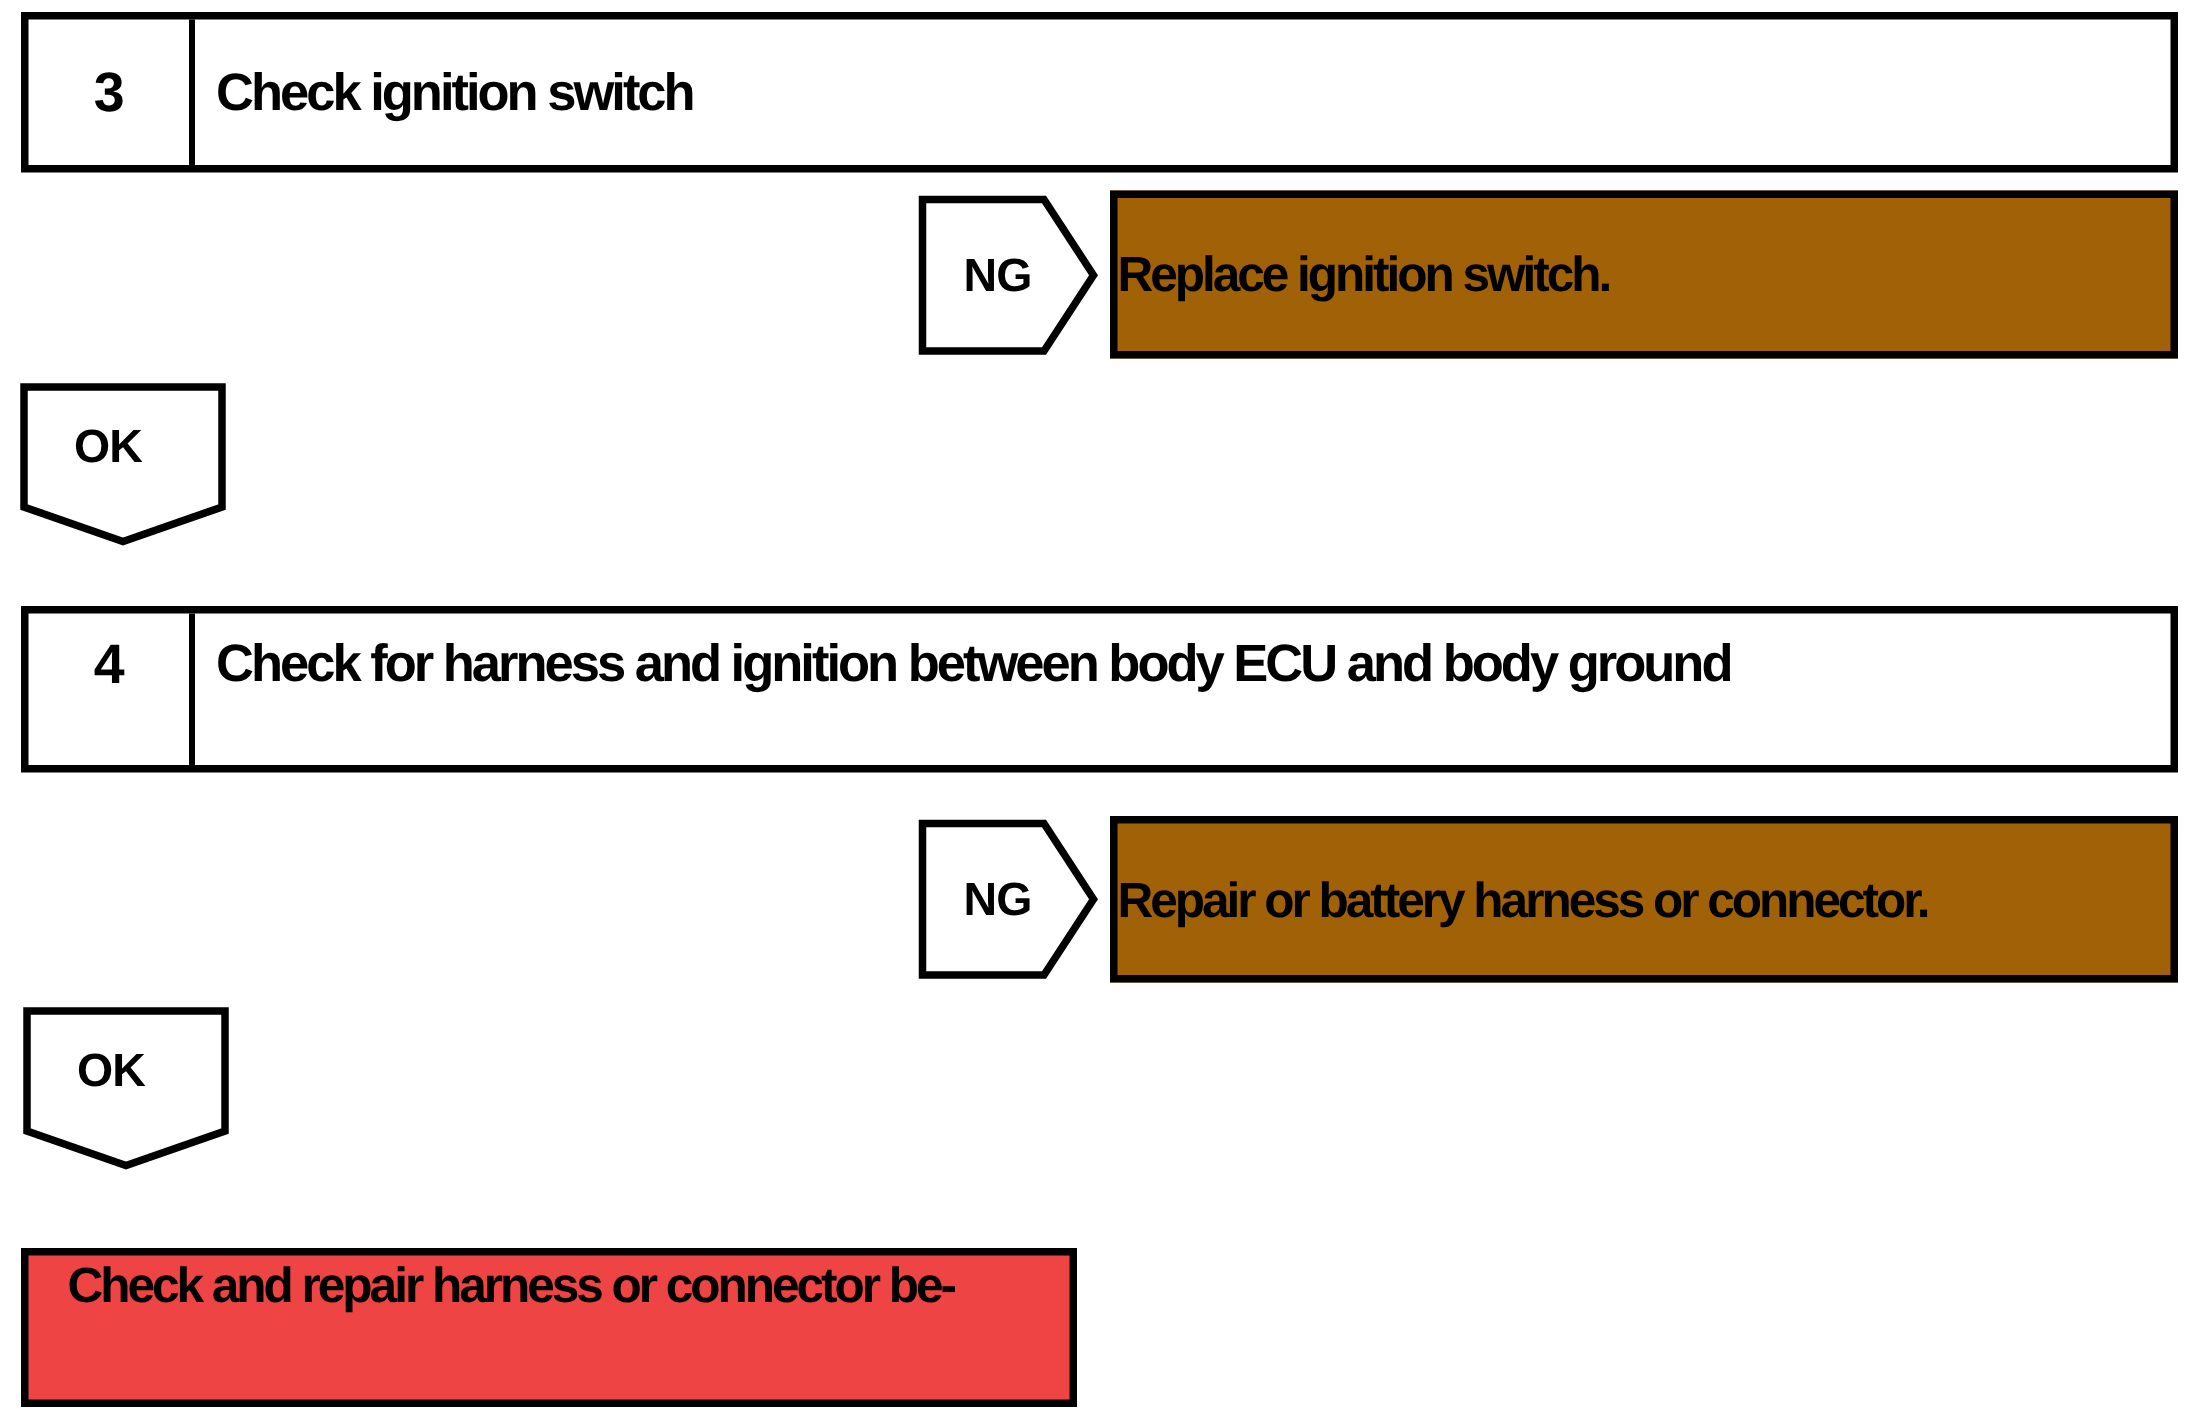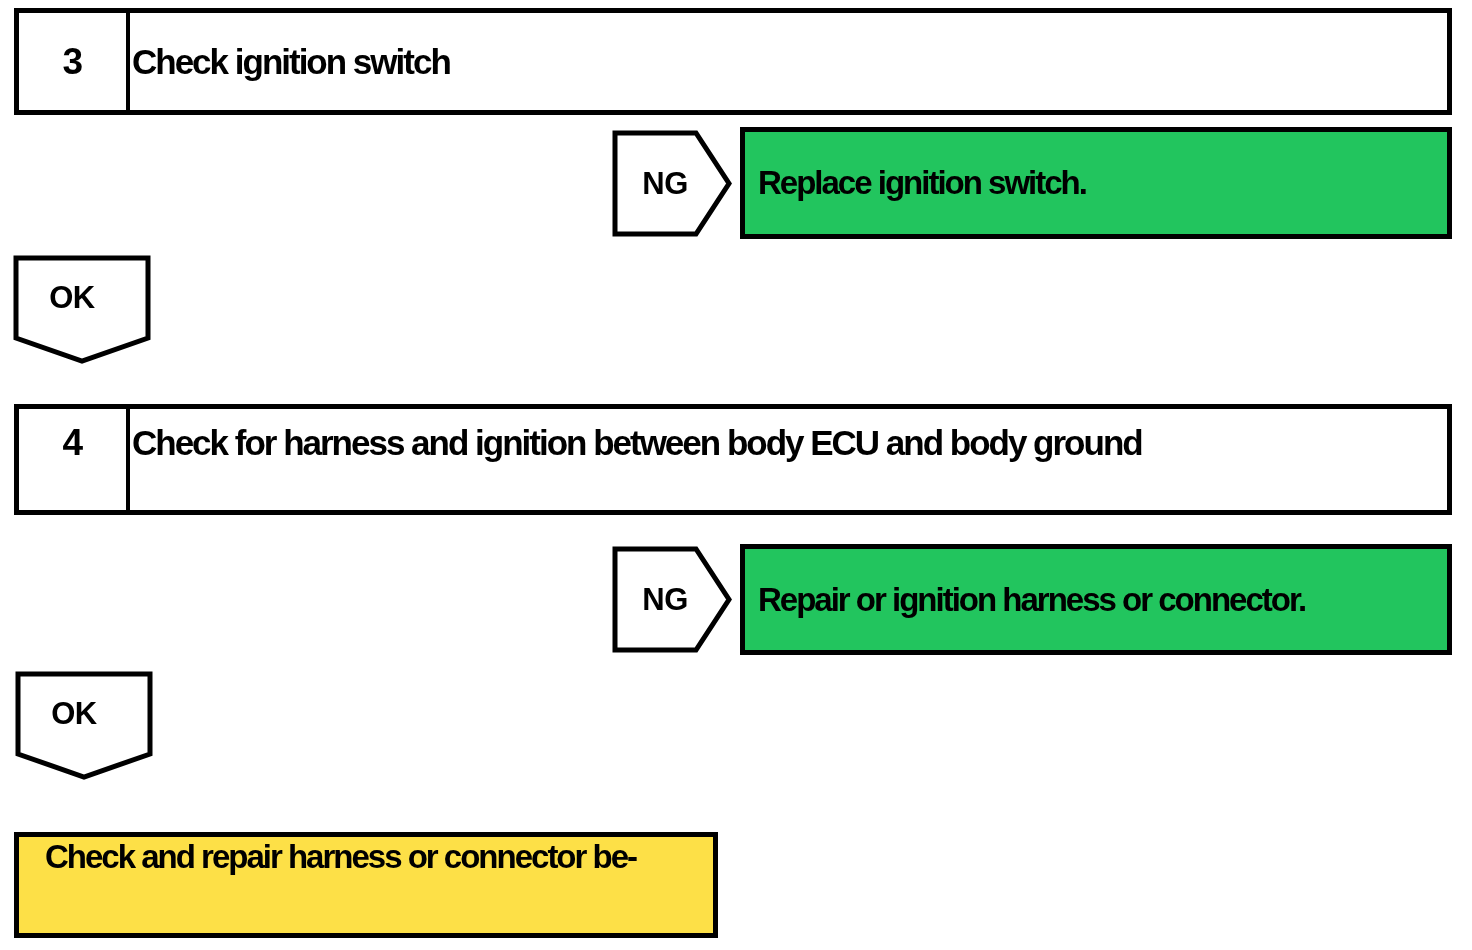--- a/index.html
+++ b/index.html
@@ -26,21 +26,21 @@
   .num-cell {
     width: 111px;
     border-right: 4px solid #000;
     display: flex;
     justify-content: center;
     flex: 0 0 auto;
   }
   .title-cell {
     flex: 1 1 auto;
     display: flex;
-    padding-left: 2px;
+    padding-left: 14px;
   }
   .step-box.centered .num-cell,
   .step-box.centered .title-cell { align-items: center; }
   .step-box.raised .num-cell,
   .step-box.raised .title-cell { align-items: flex-start; padding-top: 13px; }
   .num  { font-size: 37px; letter-spacing: -0.5px; }
   .txt  { font-size: 35px; letter-spacing: -2px; line-height: 42px; }
   .txt-sm { font-size: 33px; letter-spacing: -2px; }
   
   .arrow { position: absolute; }
@@ -59,30 +59,29 @@
     justify-content: center;
     font-size: 31px;
     letter-spacing: -0.5px;
   }
   .arrow.ng .label { width: 106px; height: 107px; }
   .arrow.ok .label { width: 118px; height: 86px; }
   
   .result-box {
     position: absolute;
     border: 5px solid #000;
-    background: #22c55e;
+    background: #a16207;
     display: flex;
     align-items: center;
-    padding-left: 13px;
   }
   
   .final-box {
     position: absolute;
     border: 5px solid #000;
-    background: #fde047;
+    background: #ef4444;
     padding: 4px 0 0 26px;
   }
   .final-box .line { font-size: 33px; letter-spacing: -2px; line-height: 31px; white-space: nowrap; }
 </style>
 </head>
 <body>
 
 <div class="page">
 
   <div class="step-box centered" style="left:14px; top:8px; width:1438px; height:107px;">
@@ -122,21 +121,21 @@
   </div>
 
   <div class="arrow ng" style="left:612px; top:546px;">
     <svg width="120" height="107" viewBox="0 0 120 107">
       <polygon points="3,3 84,3 117,53.5 84,104 3,104"></polygon>
     </svg>
     <span class="label">NG</span>
   </div>
 
   <div class="result-box" style="left:740px; top:544px; width:712px; height:111px;">
-    <span class="txt-sm">Repair or ignition harness or connector.</span>
+    <span class="txt-sm">Repair or battery harness or connector.</span>
   </div>
 
   <div class="arrow ok" style="left:15px; top:671px;">
     <svg width="138" height="109" viewBox="0 0 138 109">
       <polygon points="3,3 135,3 135,83 69,106 3,83"></polygon>
     </svg>
     <span class="label">OK</span>
   </div>
 
   <div class="final-box" style="left:14px; top:832px; width:704px; height:106px;">

